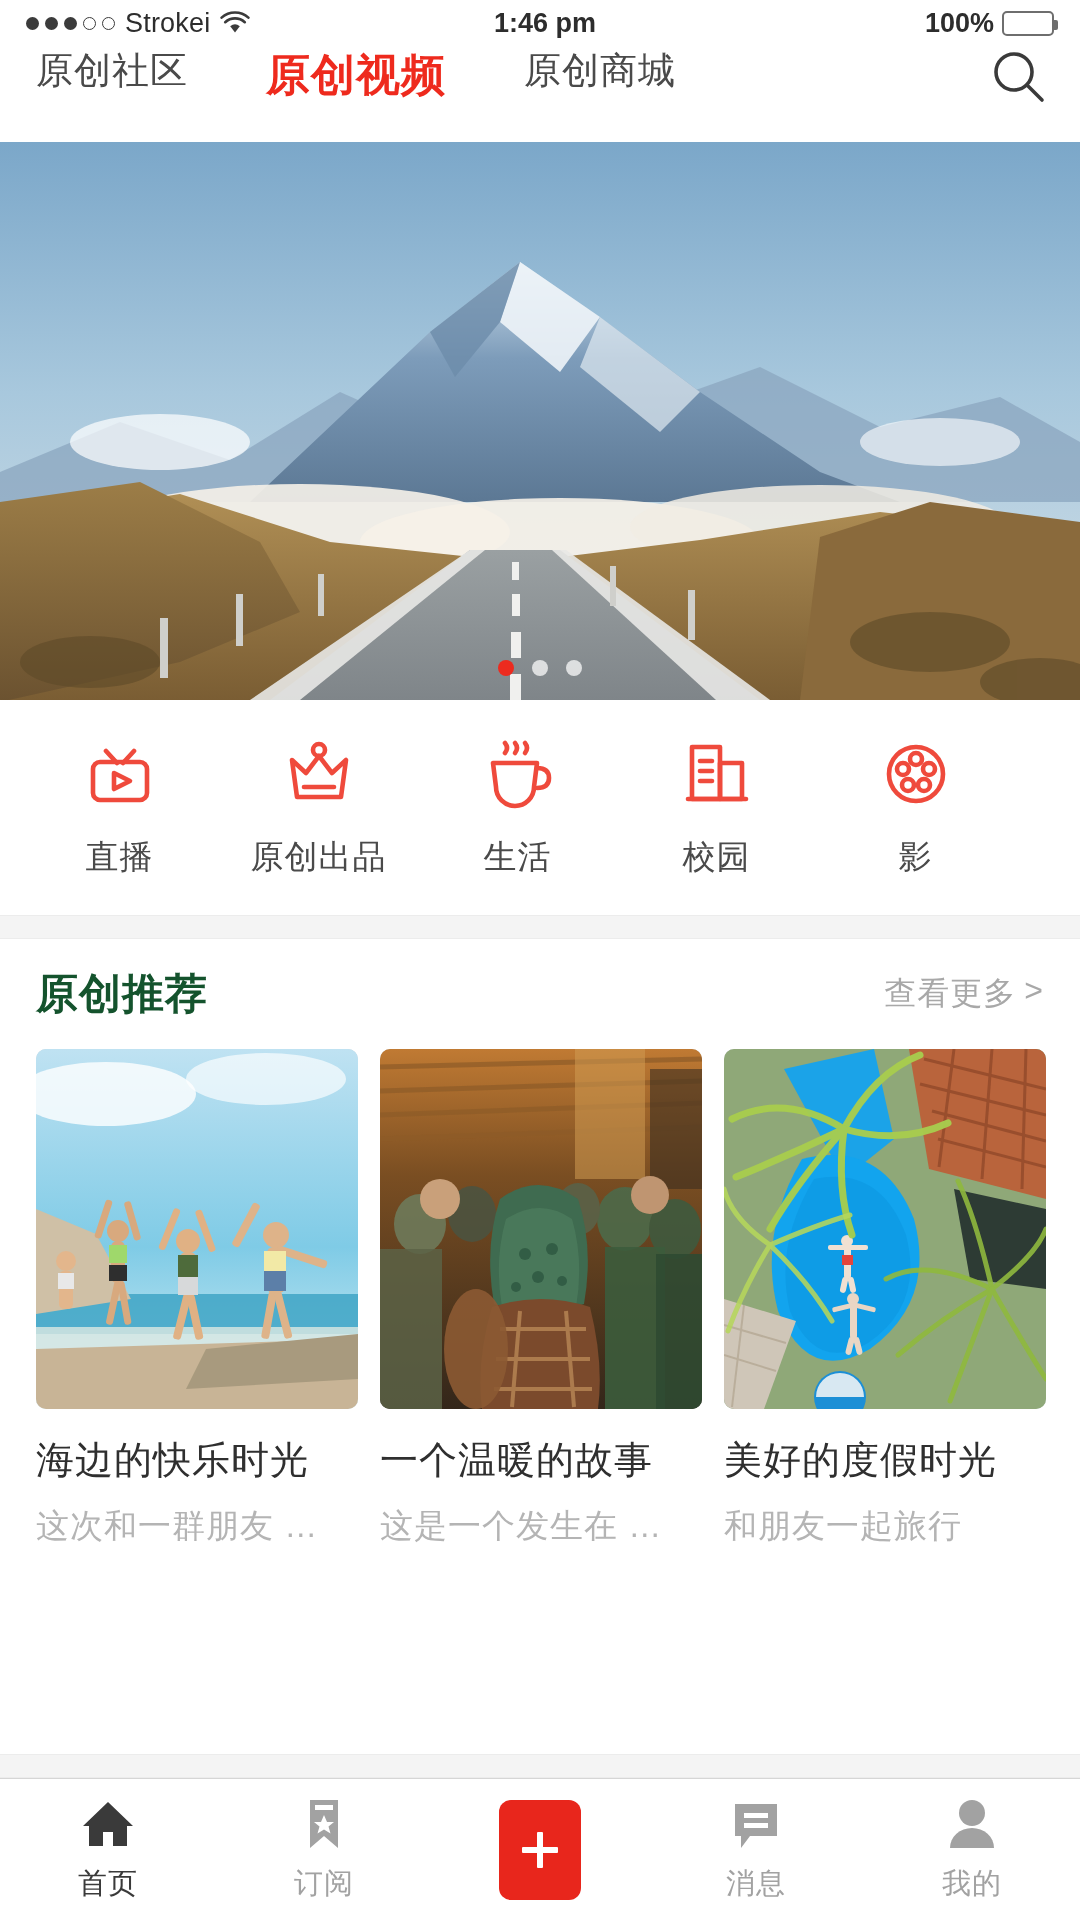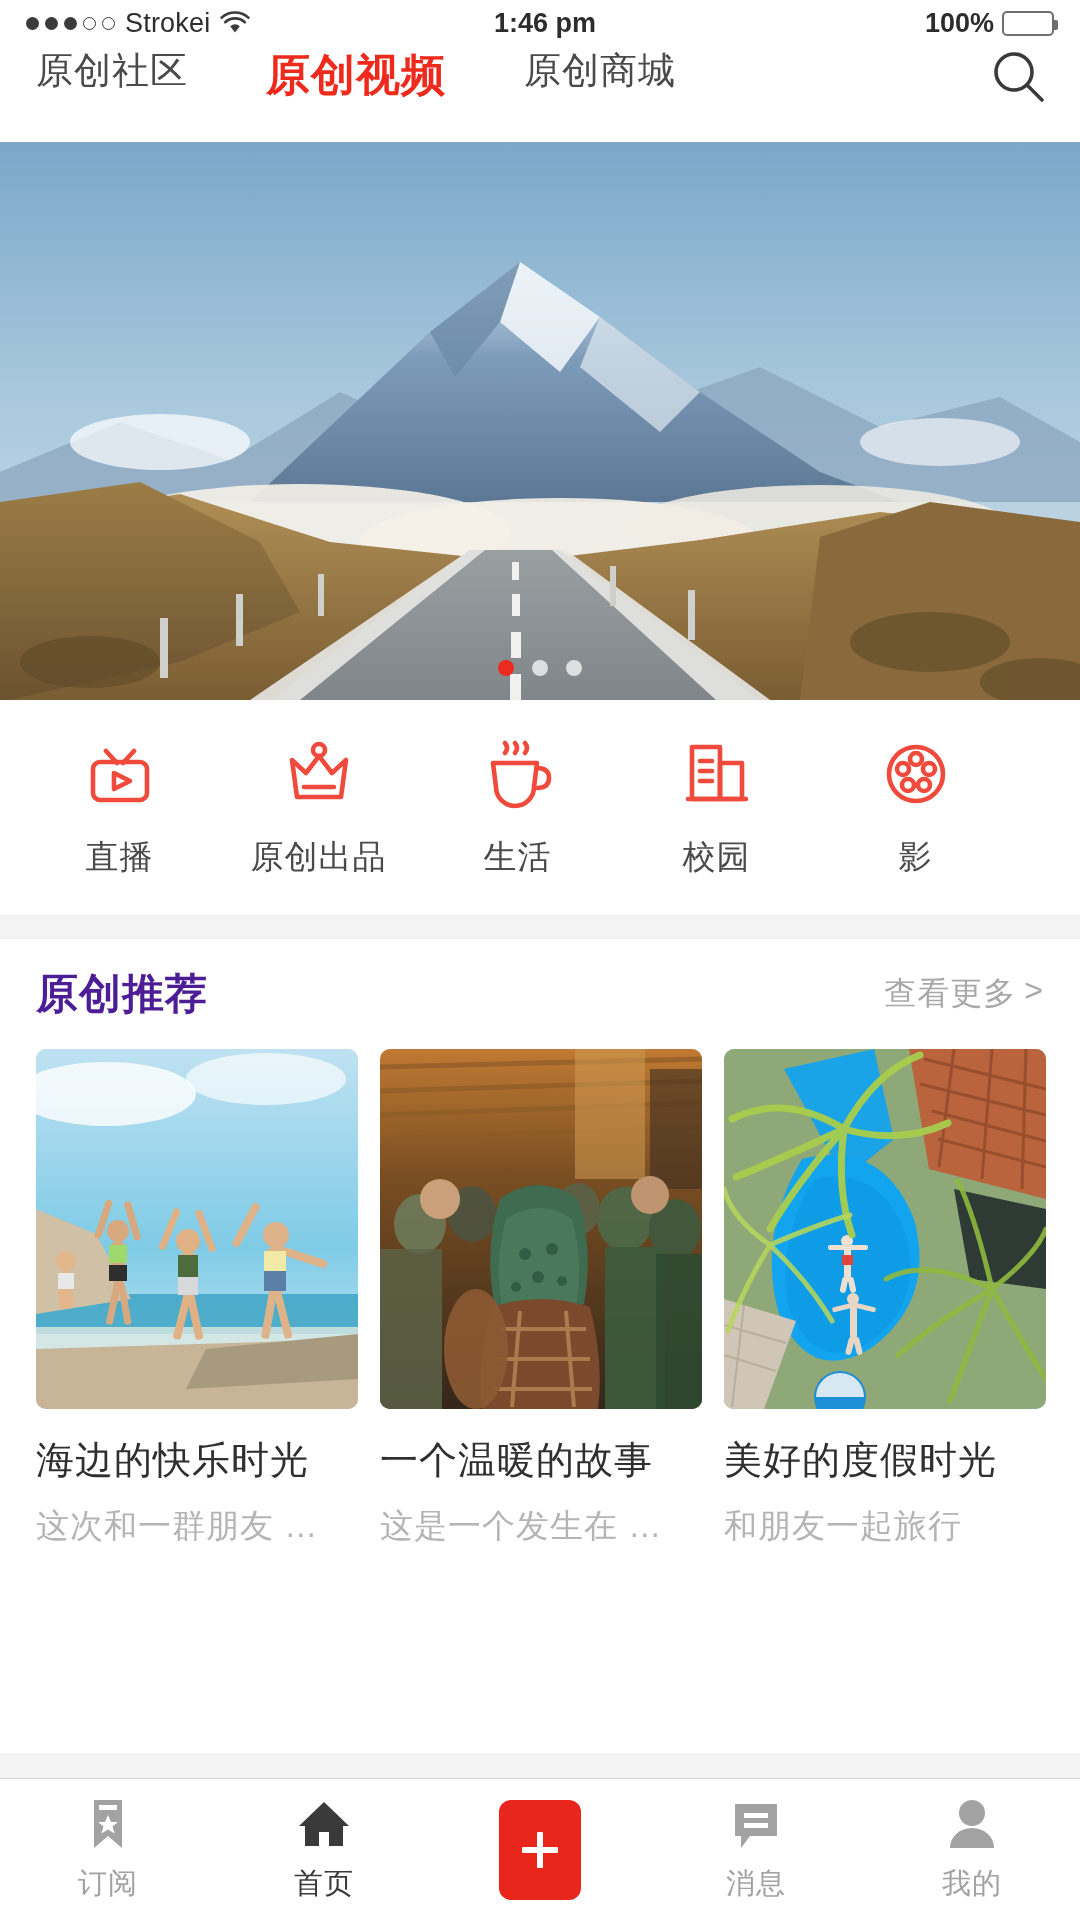--- a/index.html
+++ b/index.html
@@ -98,21 +98,21 @@
     flex:0 0 24px; height:24px; background:#f4f4f4;
     border-top:1px solid #ececec; border-bottom:1px solid #ececec;
   }
 
   
   .recsec { flex:1 1 auto; background:#ffffff; overflow:hidden; }
   .sec-head {
     height:110px; display:flex; align-items:center;
     padding:0 36px; 
   }
-  .sec-title { font-size:42px; color:#4c1d95; font-weight:bold; letter-spacing:1px; }
+  .sec-title { font-size:42px; color:#14532d; font-weight:bold; letter-spacing:1px; }
   .sec-more {
     margin-left:auto; font-size:32px; color:#a8a8a8; cursor:pointer;
     display:flex; align-items:flex-start; gap:8px; letter-spacing:1px;
   }
   .cards { display:flex; gap:22px; padding:0 0 0 36px; }
   .card { width:322px; flex:0 0 322px; cursor:pointer; }
   .card .thumb {
     width:322px; height:360px; border-radius:10px; overflow:hidden;
     background:#ccd6dd; position:relative;
   }
@@ -540,40 +540,40 @@
         <div class="cdesc">和朋友一起旅行</div>
       </div>
 
     </div>
   </div>
 
   <div class="sep"></div>
 
   <div class="tabbar">
 
+    <div class="tabitem active">
+      <span class="tico">
+        <svg viewBox="0 0 56 56" width="56" height="56">
+          <path d="M28 6 L53 30 L47 30 L47 50 L33 50 L33 36 L23 36 L23 50 L9 50 L9 30 L3 30 Z" fill="#3a3a3a"></path>
+        </svg>
+      </span>
+      <span class="tlbl">首页</span>
+    </div>
+
     <div class="tabitem">
       <span class="tico">
         <svg viewBox="0 0 56 56" width="56" height="56">
           <path d="M14 4 L42 4 L42 52 L28 40 L14 52 Z" fill="#a2a2a2"></path>
           <rect x="19" y="9" width="18" height="5" fill="#ffffff"></rect>
           <path d="M28 19 L31 26 L38 26 L32.5 30.5 L34.5 37.5 L28 33.5 L21.5 37.5 L23.5 30.5 L18 26 L25 26 Z" fill="#ffffff"></path>
         </svg>
       </span>
       <span class="tlbl">订阅</span>
     </div>
 
-    <div class="tabitem active">
-      <span class="tico">
-        <svg viewBox="0 0 56 56" width="56" height="56">
-          <path d="M28 6 L53 30 L47 30 L47 50 L33 50 L33 36 L23 36 L23 50 L9 50 L9 30 L3 30 Z" fill="#3a3a3a"></path>
-        </svg>
-      </span>
-      <span class="tlbl">首页</span>
-    </div>
-
     <div class="tabitem">
       <span class="plusbtn">
         <svg viewBox="0 0 48 48">
           <rect x="21" y="6" width="6" height="36" fill="#ffffff" rx="1"></rect>
           <rect x="6" y="21" width="36" height="6" fill="#ffffff" rx="1"></rect>
         </svg>
       </span>
     </div>
 
     <div class="tabitem">

